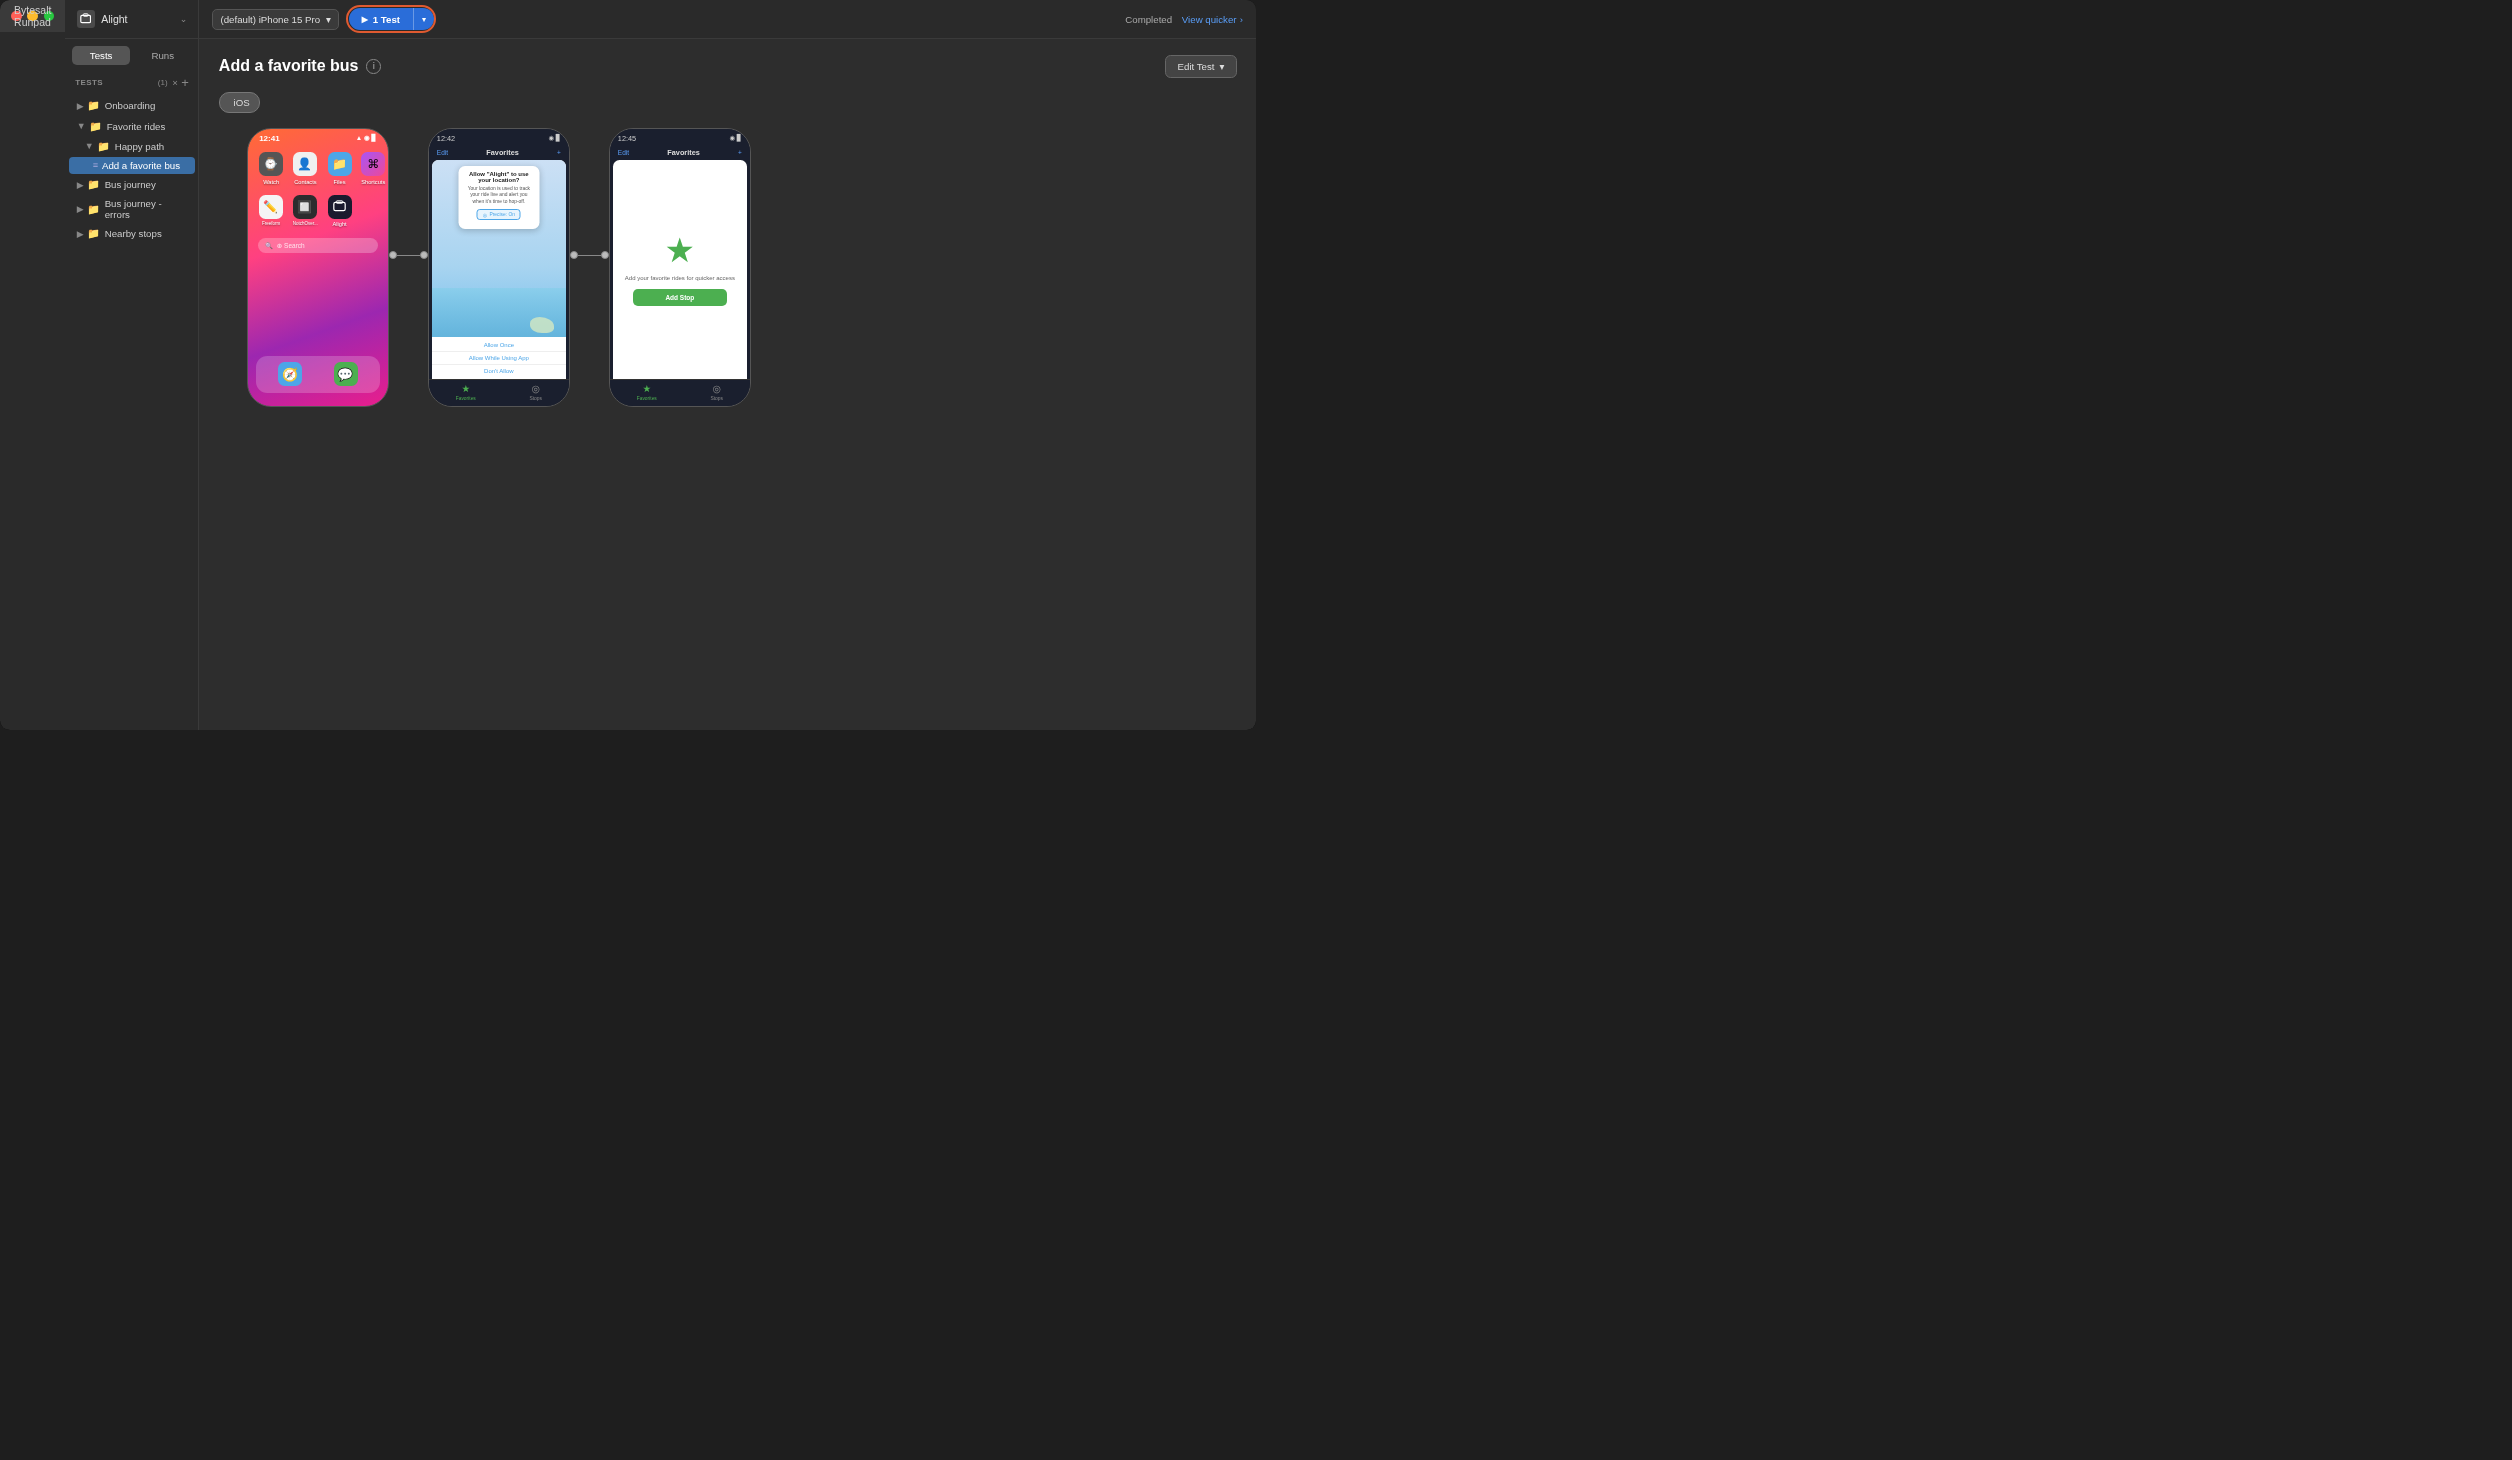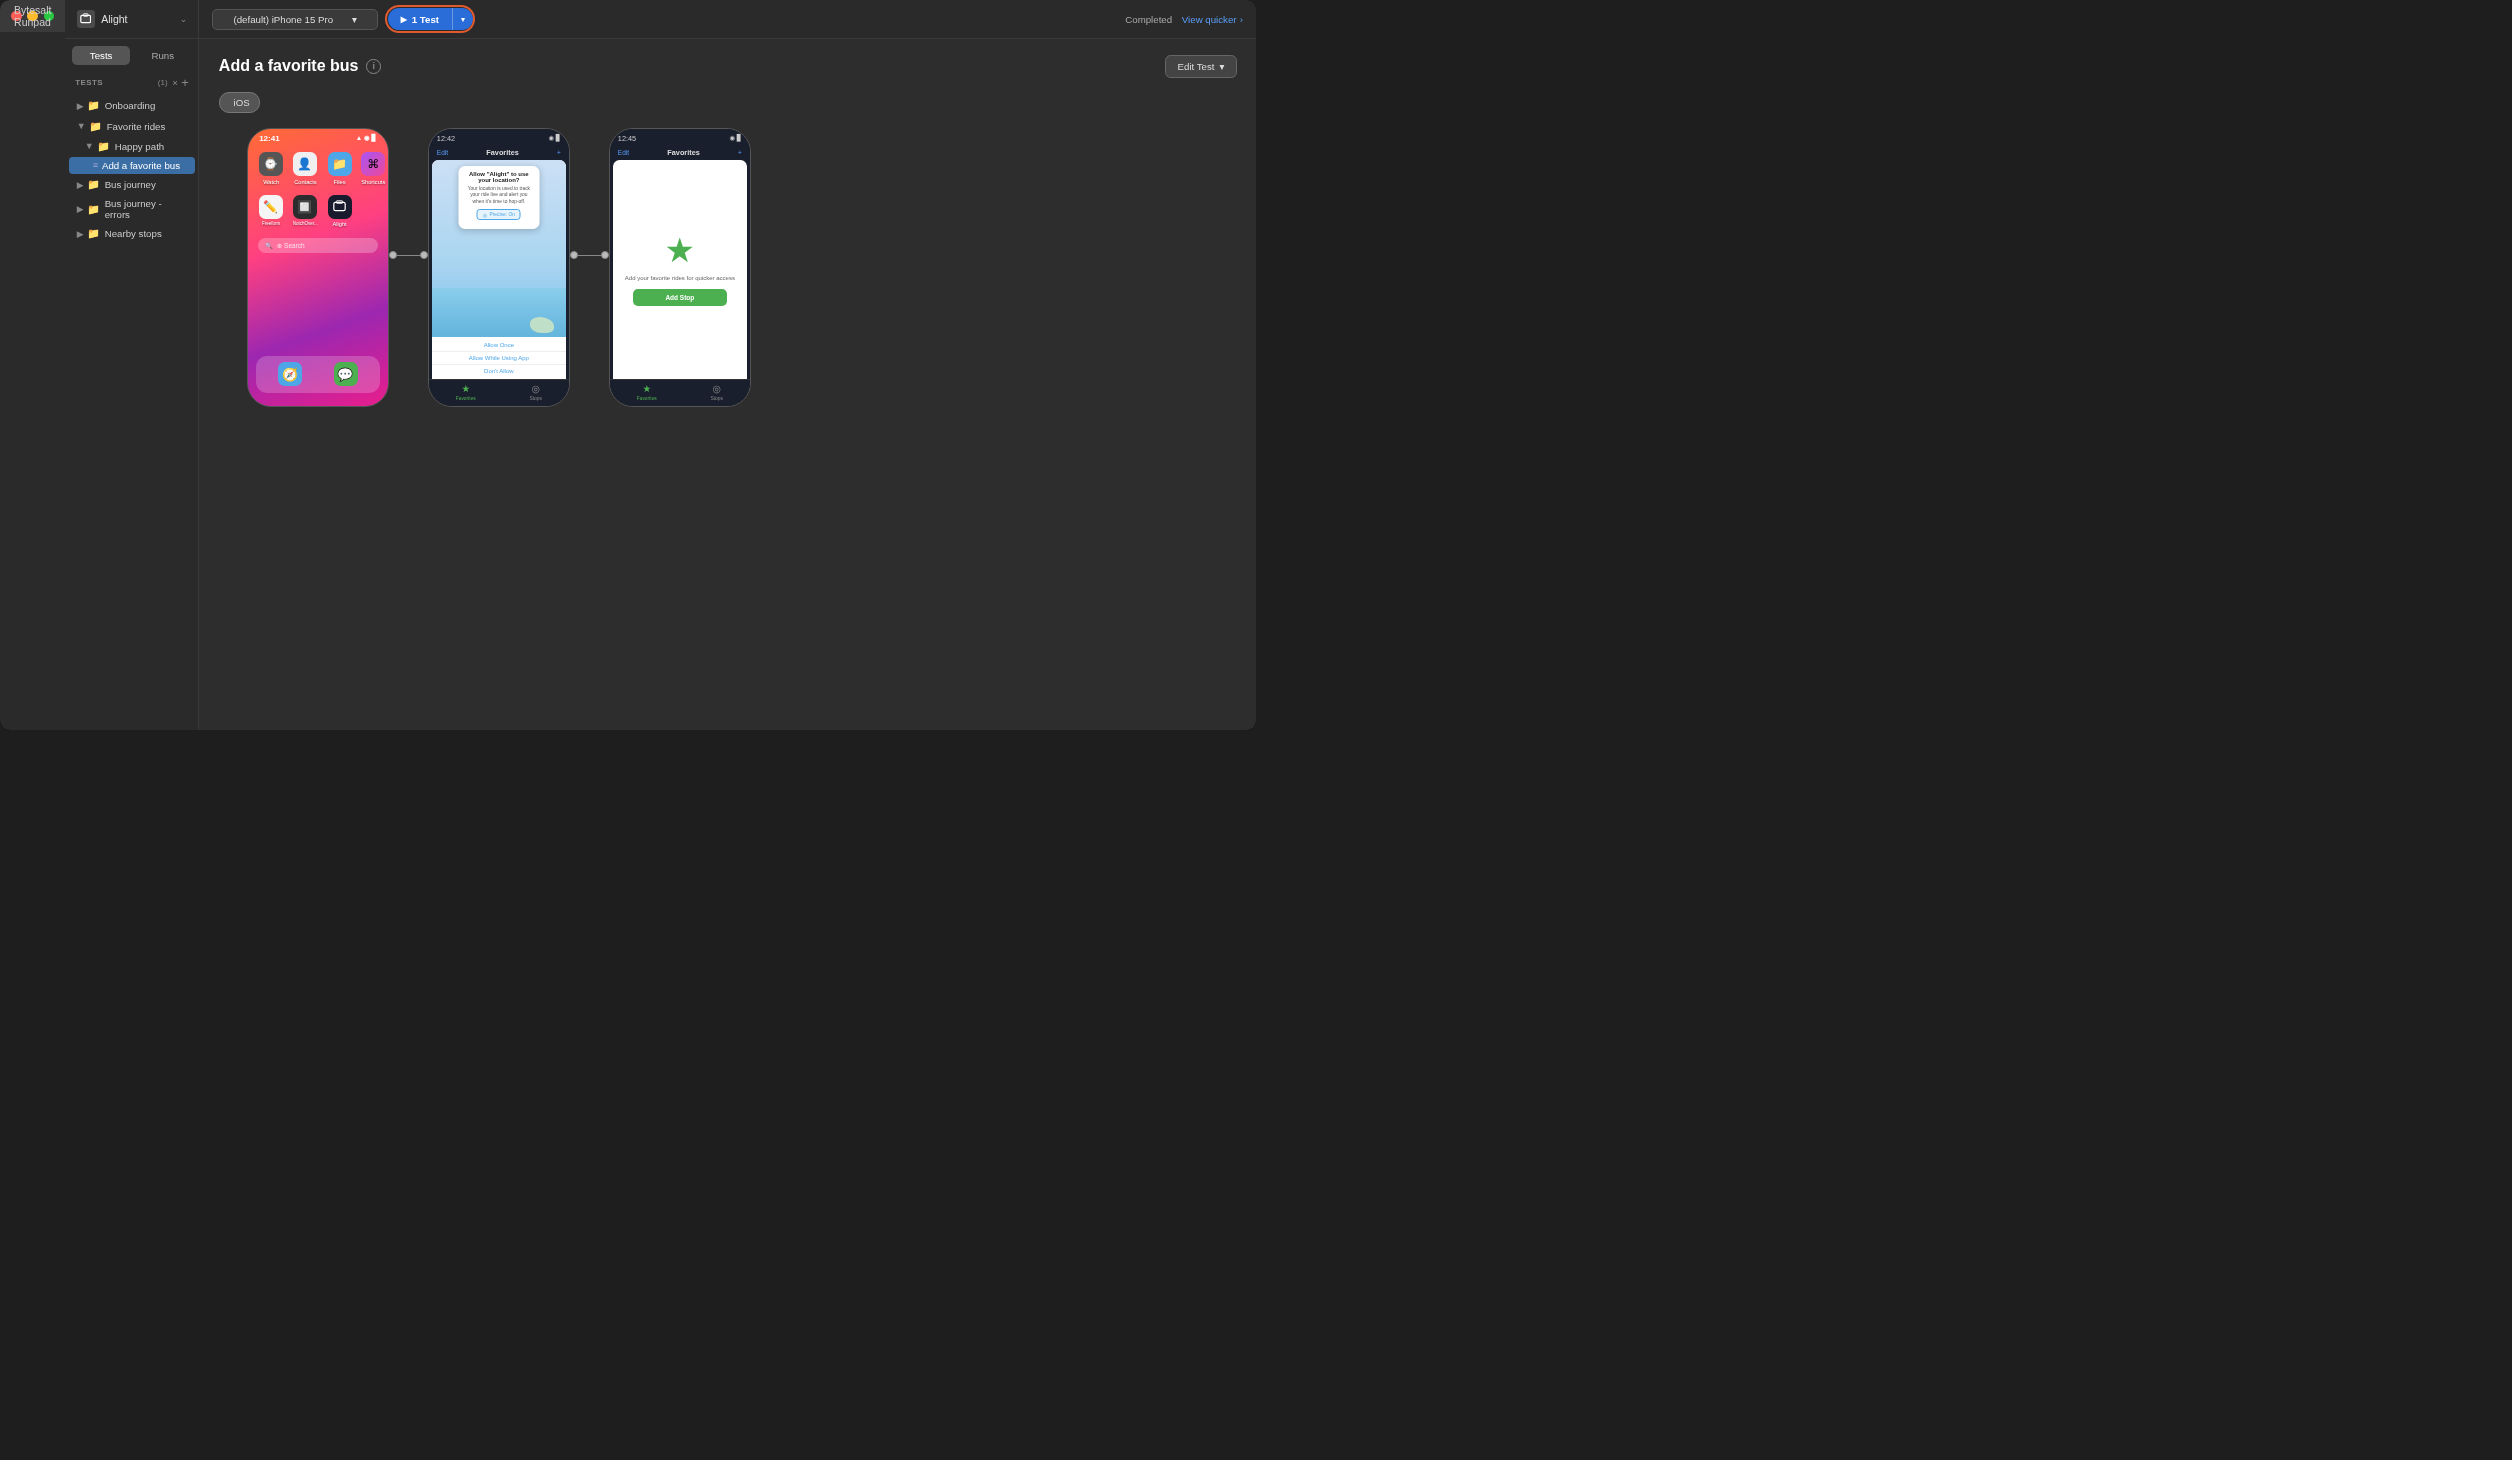--- a/index.html
+++ b/index.html
@@ -173,25 +173,25 @@
       display: flex;
       align-items: center;
       padding: 0 13px;
       gap: 9.7px;
       border-bottom: 0.8px solid #3a3a3a;
       flex-shrink: 0;
     }
     .device-selector {
       display: flex;
       align-items: center;
-      gap: 19px;
+      gap: 6px;
       background: #3a3a3a;
       border: 0.8px solid #555;
       border-radius: 4.9px;
-      padding: 4px 20px;
+      padding: 4px 7px;
       cursor: pointer;
       color: #ddd;
       font-size: 9.7px;
     }
     .run-btn-group {
       display: flex;
       border-radius: 16px;
       overflow: visible;
       position: relative;
     }

